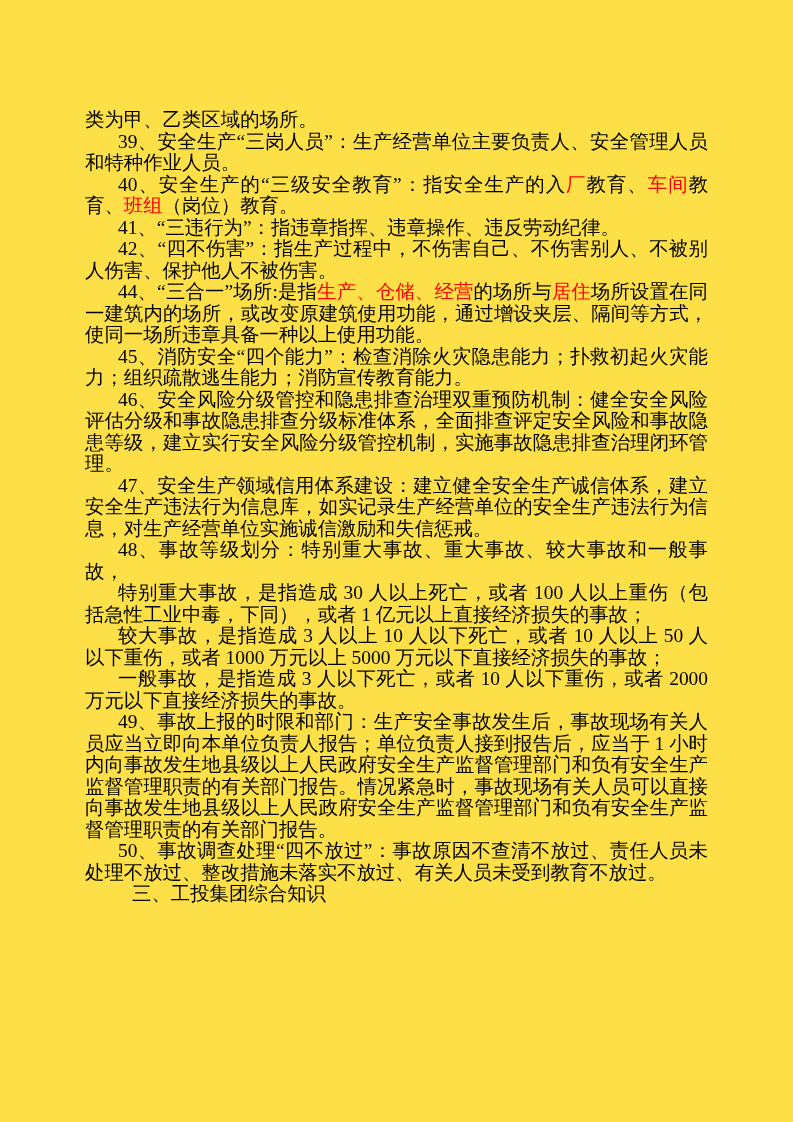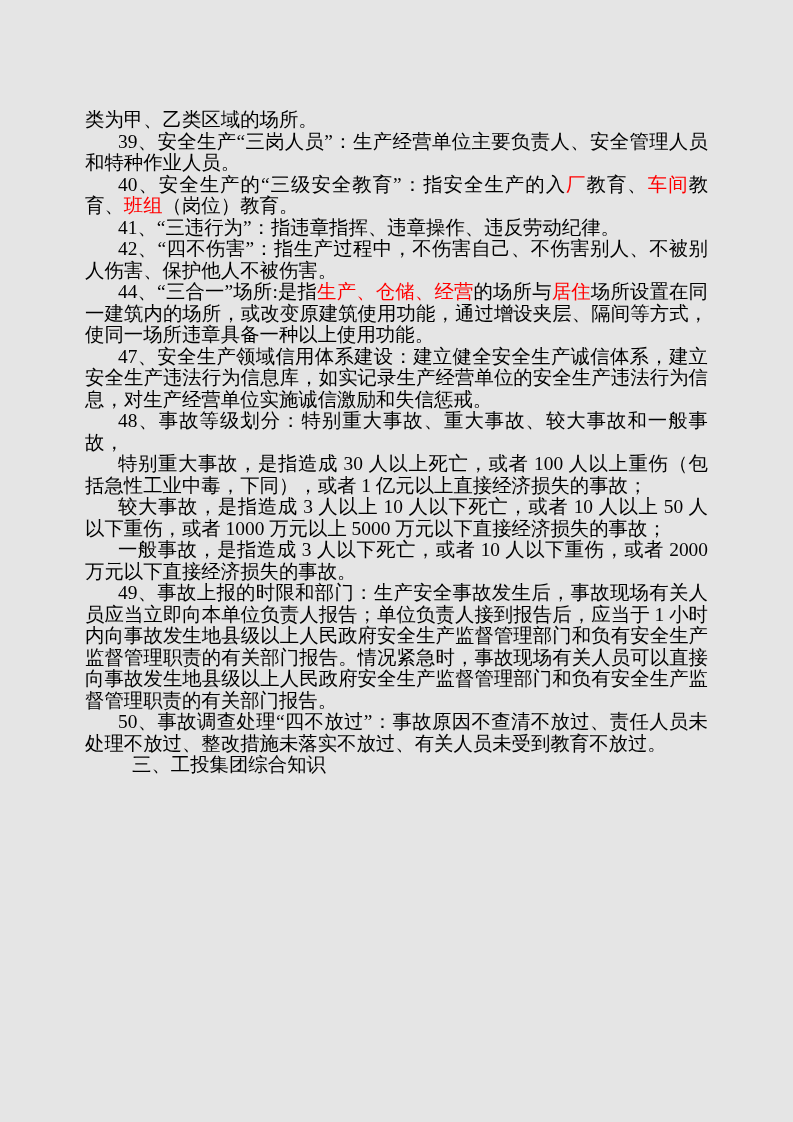--- a/index.html
+++ b/index.html
@@ -36,28 +36,30 @@
     text-align: left;
     font-weight: normal;
   }
   .red {
     color: #ff0000;
   }
 </style>
 </head>
 <body>
 
-<div class="page" style="background: #e5e5e5; color: rgb(0, 0, 0);">
+<div class="page" style="background: #fde047; color: rgb(0, 0, 0);">
   <div>
       <p class="para continuation"><span>类为甲、乙类区域的场所。</span></p>
       <p class="para "><span>39、安全生产“三岗人员”：生产经营单位主要负责人、安全管理人员和特种作业人员。</span></p>
       <p class="para "><span>40、安全生产的“三级安全教育”：指安全生产的入</span><span class="red" style="color: rgb(255, 0, 0);">厂</span><span>教育、</span><span class="red" style="color: rgb(255, 0, 0); margin-top: 36px;">车间</span><span>教育、</span><span class="red" style="color: rgb(255, 0, 0);">班组</span><span>（岗位）教育。</span></p>
       <p class="para "><span>41、“三违行为”：指违章指挥、违章操作、违反劳动纪律。</span></p>
       <p class="para "><span>42、“四不伤害”：指生产过程中，不伤害自己、不伤害别人、不被别人伤害、保护他人不被伤害。</span></p>
       <p class="para "><span>44、“三合一”场所:是指</span><span class="red" style="color: rgb(255, 0, 0);">生产、仓储、经营</span><span>的场所与</span><span class="red" style="color: rgb(255, 0, 0);">居住</span><span>场所设置在同一建筑内的场所，或改变原建筑使用功能，通过增设夹层、隔间等方式，使同一场所违章具备一种以上使用功能。</span></p>
+      <p class="para "><span>45、消防安全“四个能力”：检查消除火灾隐患能力；扑救初起火灾能力；组织疏散逃生能力；消防宣传教育能力。</span></p>
+      <p class="para "><span>46、安全风险分级管控和隐患排查治理双重预防机制：健全安全风险评估分级和事故隐患排查分级标准体系，全面排查评定安全风险和事故隐患等级，建立实行安全风险分级管控机制，实施事故隐患排查治理闭环管理。</span></p>
       <p class="para "><span>47、安全生产领域信用体系建设：建立健全安全生产诚信体系，建立安全生产违法行为信息库，如实记录生产经营单位的安全生产违法行为信息，对生产经营单位实施诚信激励和失信惩戒。</span></p>
       <p class="para "><span>48、事故等级划分：特别重大事故、重大事故、较大事故和一般事故，</span></p>
       <p class="para "><span>特别重大事故，是指造成 30 人以上死亡，或者 100 人以上重伤（包括急性工业中毒，下同），或者 1 亿元以上直接经济损失的事故；</span></p>
       <p class="para "><span>较大事故，是指造成 3 人以上 10 人以下死亡，或者 10 人以上 50 人以下重伤，或者 1000 万元以上 5000 万元以下直接经济损失的事故；</span></p>
       <p class="para "><span>一般事故，是指造成 3 人以下死亡，或者 10 人以下重伤，或者 2000 万元以下直接经济损失的事故。</span></p>
       <p class="para "><span>49、事故上报的时限和部门：生产安全事故发生后，事故现场有关人员应当立即向本单位负责人报告；单位负责人接到报告后，应当于 1 小时内向事故发生地县级以上人民政府安全生产监督管理部门和负有安全生产监督管理职责的有关部门报告。情况紧急时，事故现场有关人员可以直接向事故发生地县级以上人民政府安全生产监督管理部门和负有安全生产监督管理职责的有关部门报告。</span></p>
       <p class="para "><span>50、事故调查处理“四不放过”：事故原因不查清不放过、责任人员未处理不放过、整改措施未落实不放过、有关人员未受到教育不放过。</span></p>
       <p class="para heading"><span>三、工投集团综合知识</span></p>
     </div>
 </div>

